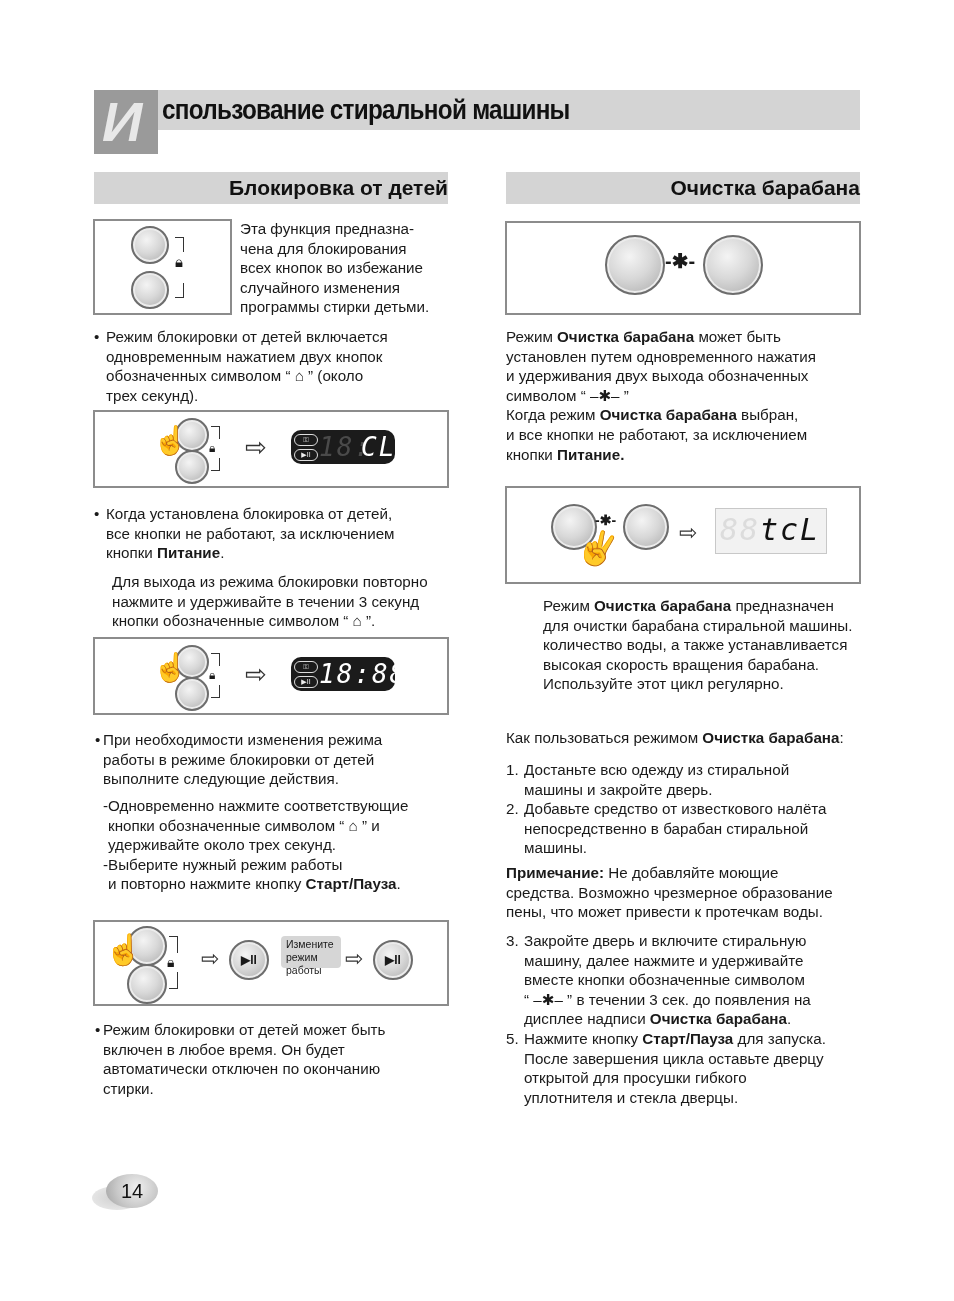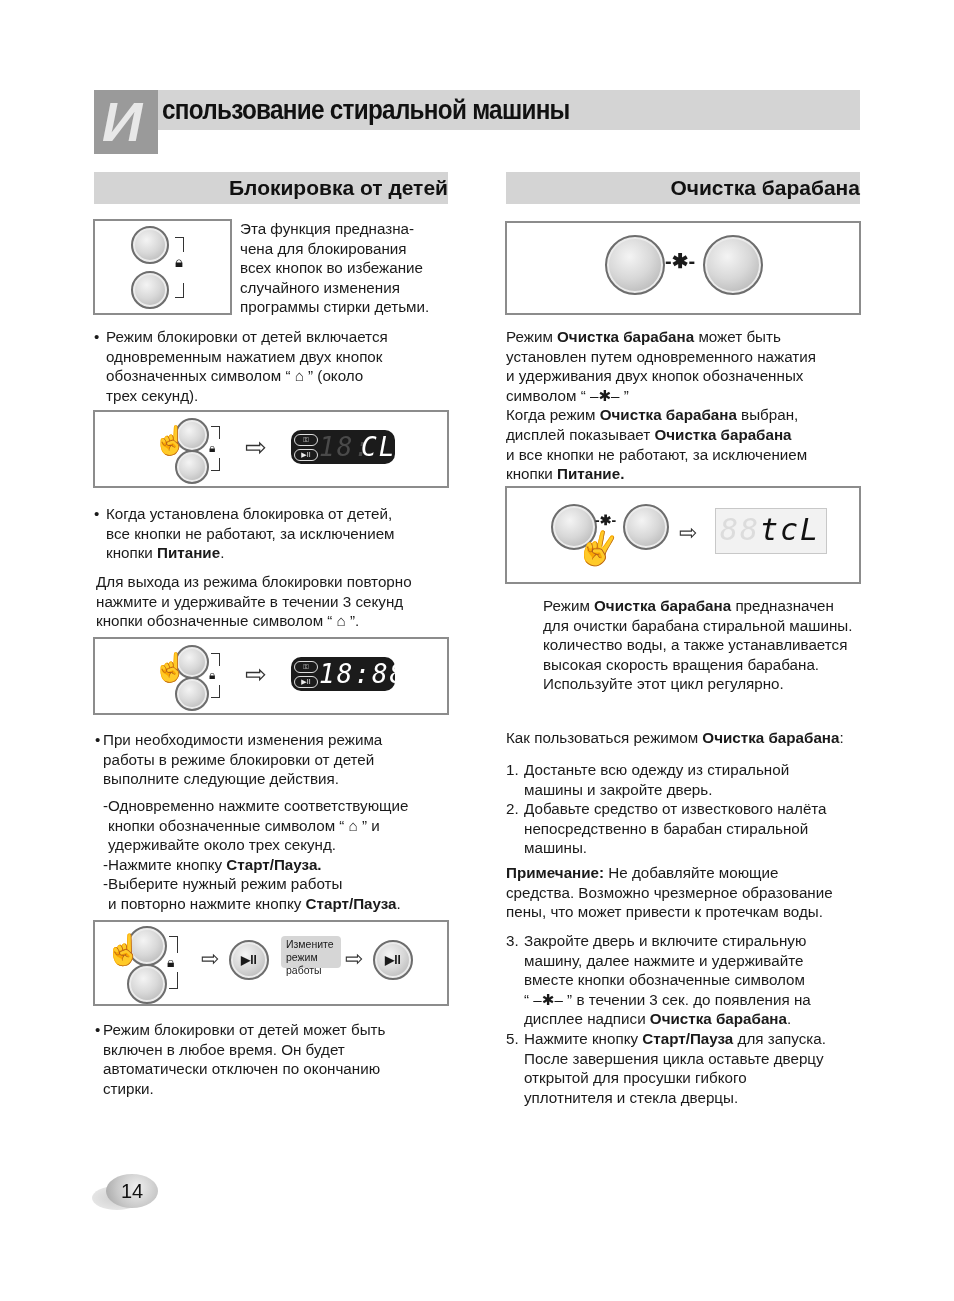--- a/index.html
+++ b/index.html
@@ -96,21 +96,21 @@
   </div>
 </div>
 
 <div class="abs txt" style="left:106px;top:504px;width:350px;">
   <span class="bullet">•</span>
   <div>Когда установлена блокировка от детей,</div>
   <div>все кнопки не работают, за исключением</div>
   <div><span>кнопки </span><b>Питание</b><span>.</span></div>
 </div>
 
-<div class="abs txt" style="left:96px;top:572px;width:352px;">
+<div class="abs txt" style="left:112px;top:572px;width:352px;">
   <div>Для выхода из режима блокировки повторно</div>
   <div>нажмите и удерживайте в течении 3 секунд</div>
   <div>кнопки обозначенные символом “ ⌂ ”.</div>
 </div>
 
 <div class="abs box" style="left:93px;top:637px;width:356px;height:78px;">
   <div class="btn" style="left:80px;top:6px;width:30px;height:30px;"></div>
   <div class="btn" style="left:80px;top:38px;width:30px;height:30px;"></div>
   <div class="abs" style="left:58px;top:14px;font-size:28px;line-height:30px;color:#444;">☝</div>
   <div class="bracket" style="left:116px;top:14px;height:12px;border-bottom:none;"></div>
@@ -128,21 +128,20 @@
   <span class="bullet" style="left:-8px;">•</span>
   <div>При необходимости изменения режима</div>
   <div>работы в режиме блокировки от детей</div>
   <div>выполните следующие действия.</div>
 </div>
 
 <div class="abs txt" style="left:103px;top:796px;width:355px;">
   <div>-Одновременно нажмите соответствующие</div>
   <div style="padding-left:5px;">кнопки обозначенные символом “ ⌂ ” и</div>
   <div style="padding-left:5px;">удерживайте около трех секунд.</div>
-  <div><span>-Нажмите кнопку </span><b>Старт/Пауза.</b></div>
   <div>-Выберите нужный режим работы</div>
   <div style="padding-left:5px;"><span>и повторно  нажмите кнопку </span><b>Старт/Пауза</b><span>.</span></div>
 </div>
 
 <div class="abs box" style="left:93px;top:920px;width:356px;height:86px;">
   <div class="btn" style="left:32px;top:4px;width:36px;height:36px;"></div>
   <div class="btn" style="left:32px;top:42px;width:36px;height:36px;"></div>
   <div class="abs" style="left:10px;top:12px;font-size:30px;line-height:32px;color:#444;">☝</div>
   <div class="bracket" style="left:74px;top:14px;height:16px;border-bottom:none;"></div>
   <div class="bracket" style="left:74px;top:50px;height:16px;border-top:none;"></div>
@@ -168,24 +167,23 @@
 
 <div class="abs box" style="left:505px;top:221px;width:356px;height:94px;">
   <div class="btn" style="left:98px;top:12px;width:56px;height:56px;"></div>
   <div class="abs" style="left:158px;top:26px;font-size:20px;font-weight:bold;">-✱-</div>
   <div class="btn" style="left:196px;top:12px;width:56px;height:56px;"></div>
 </div>
 
 <div class="abs txt" style="left:506px;top:327px;width:356px;">
   <div><span>Режим </span><b>Очистка барабана</b><span> может быть</span></div>
   <div>установлен путем одновременного нажатия</div>
-  <div>и удерживания двух кнопок обозначенных</div>
+  <div>и удерживания двух выхода обозначенных</div>
   <div>символом “ –✱– ”</div>
   <div><span>Когда режим </span><b>Очистка барабана</b><span> выбран,</span></div>
-  <div><span>дисплей показывает </span><b>Очистка барабана</b></div>
   <div>и все кнопки не работают, за исключением</div>
   <div><span>кнопки </span><b>Питание.</b></div>
 </div>
 
 <div class="abs box" style="left:505px;top:486px;width:356px;height:98px;">
   <div class="btn" style="left:44px;top:16px;width:42px;height:42px;"></div>
   <div class="abs" style="left:88px;top:24px;font-size:14px;font-weight:bold;">-✱-</div>
   <div class="btn" style="left:116px;top:16px;width:42px;height:42px;"></div>
   <div class="abs" style="left:70px;top:42px;font-size:34px;line-height:36px;color:#444;transform:rotate(20deg);">✌</div>
   <div class="arrow-r" style="left:172px;top:32px;font-size:22px;">⇨</div>

